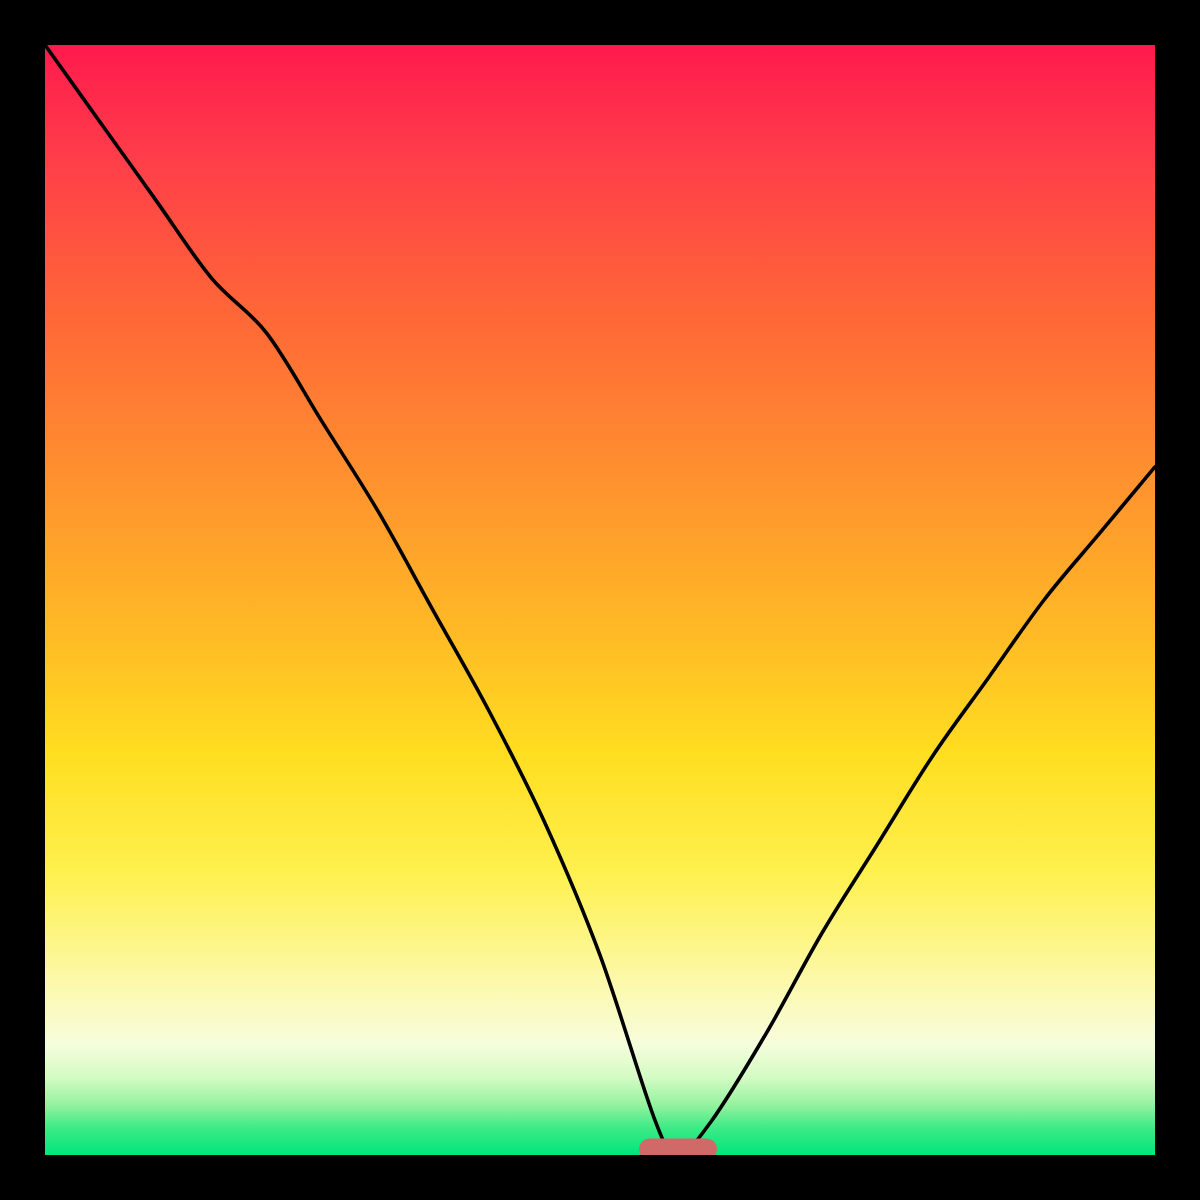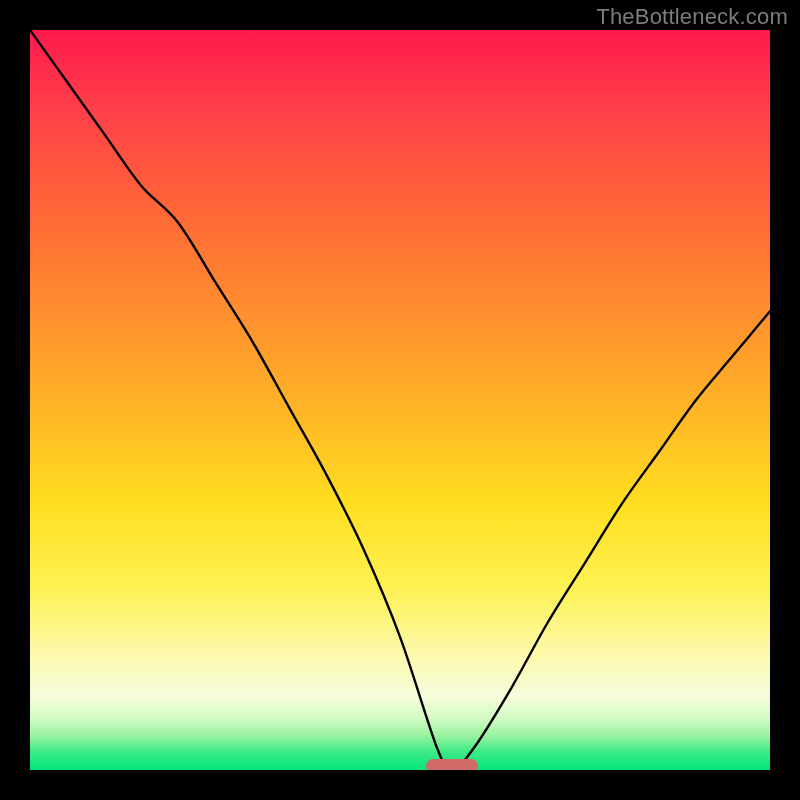--- a/index.html
+++ b/index.html
@@ -69,21 +69,20 @@
     background: #cf6a68;
     border-radius: 7px;
     transform: translate(-50%, -50%);
   }
 </style>
 </head>
 <body>
 
 <div class="frame">
 
-  <div class="watermark">TheBottleneck.com</div>
 
   <div class="plot-area">
 
     <div class="gradient"></div>
 
     <svg class="curve" viewBox="0 0 740 740" preserveAspectRatio="none">
       <path id="curve-path" fill="none" stroke="#000" stroke-width="2.4" stroke-linejoin="round" stroke-linecap="round" d="M 0.00 0.00 C 6.17 8.63, 24.67 34.53, 37.00 51.80 C 49.33 69.07, 61.67 86.33, 74.00 103.60 C 86.33 120.87, 98.67 140.60, 111.00 155.40 C 123.33 170.20, 135.67 176.37, 148.00 192.40 C 160.33 208.43, 172.67 231.87, 185.00 251.60 C 197.33 271.33, 209.67 289.83, 222.00 310.80 C 234.33 331.77, 246.67 355.20, 259.00 377.40 C 271.33 399.60, 283.67 420.57, 296.00 444.00 C 308.33 467.43, 320.67 490.87, 333.00 518.00 C 345.33 545.13, 357.67 573.50, 370.00 606.80 C 382.33 640.10, 398.37 695.60, 407.00 717.80 C 415.63 740.00, 415.63 740.00, 421.80 740.00 C 427.97 740.00, 434.13 731.37, 444.00 717.80 C 453.87 704.23, 468.67 679.57, 481.00 658.60 C 493.33 637.63, 505.67 612.97, 518.00 592.00 C 530.33 571.03, 542.67 552.53, 555.00 532.80 C 567.33 513.07, 579.67 492.10, 592.00 473.60 C 604.33 455.10, 616.67 439.07, 629.00 421.80 C 641.33 404.53, 653.67 386.03, 666.00 370.00 C 678.33 353.97, 690.67 340.40, 703.00 325.60 C 715.33 310.80, 733.83 288.60, 740.00 281.20"></path>
     </svg>
 
     <div id="min-marker" class="marker" style="left: 421.8px; top: 736px; background: rgb(207, 106, 104);"></div>

